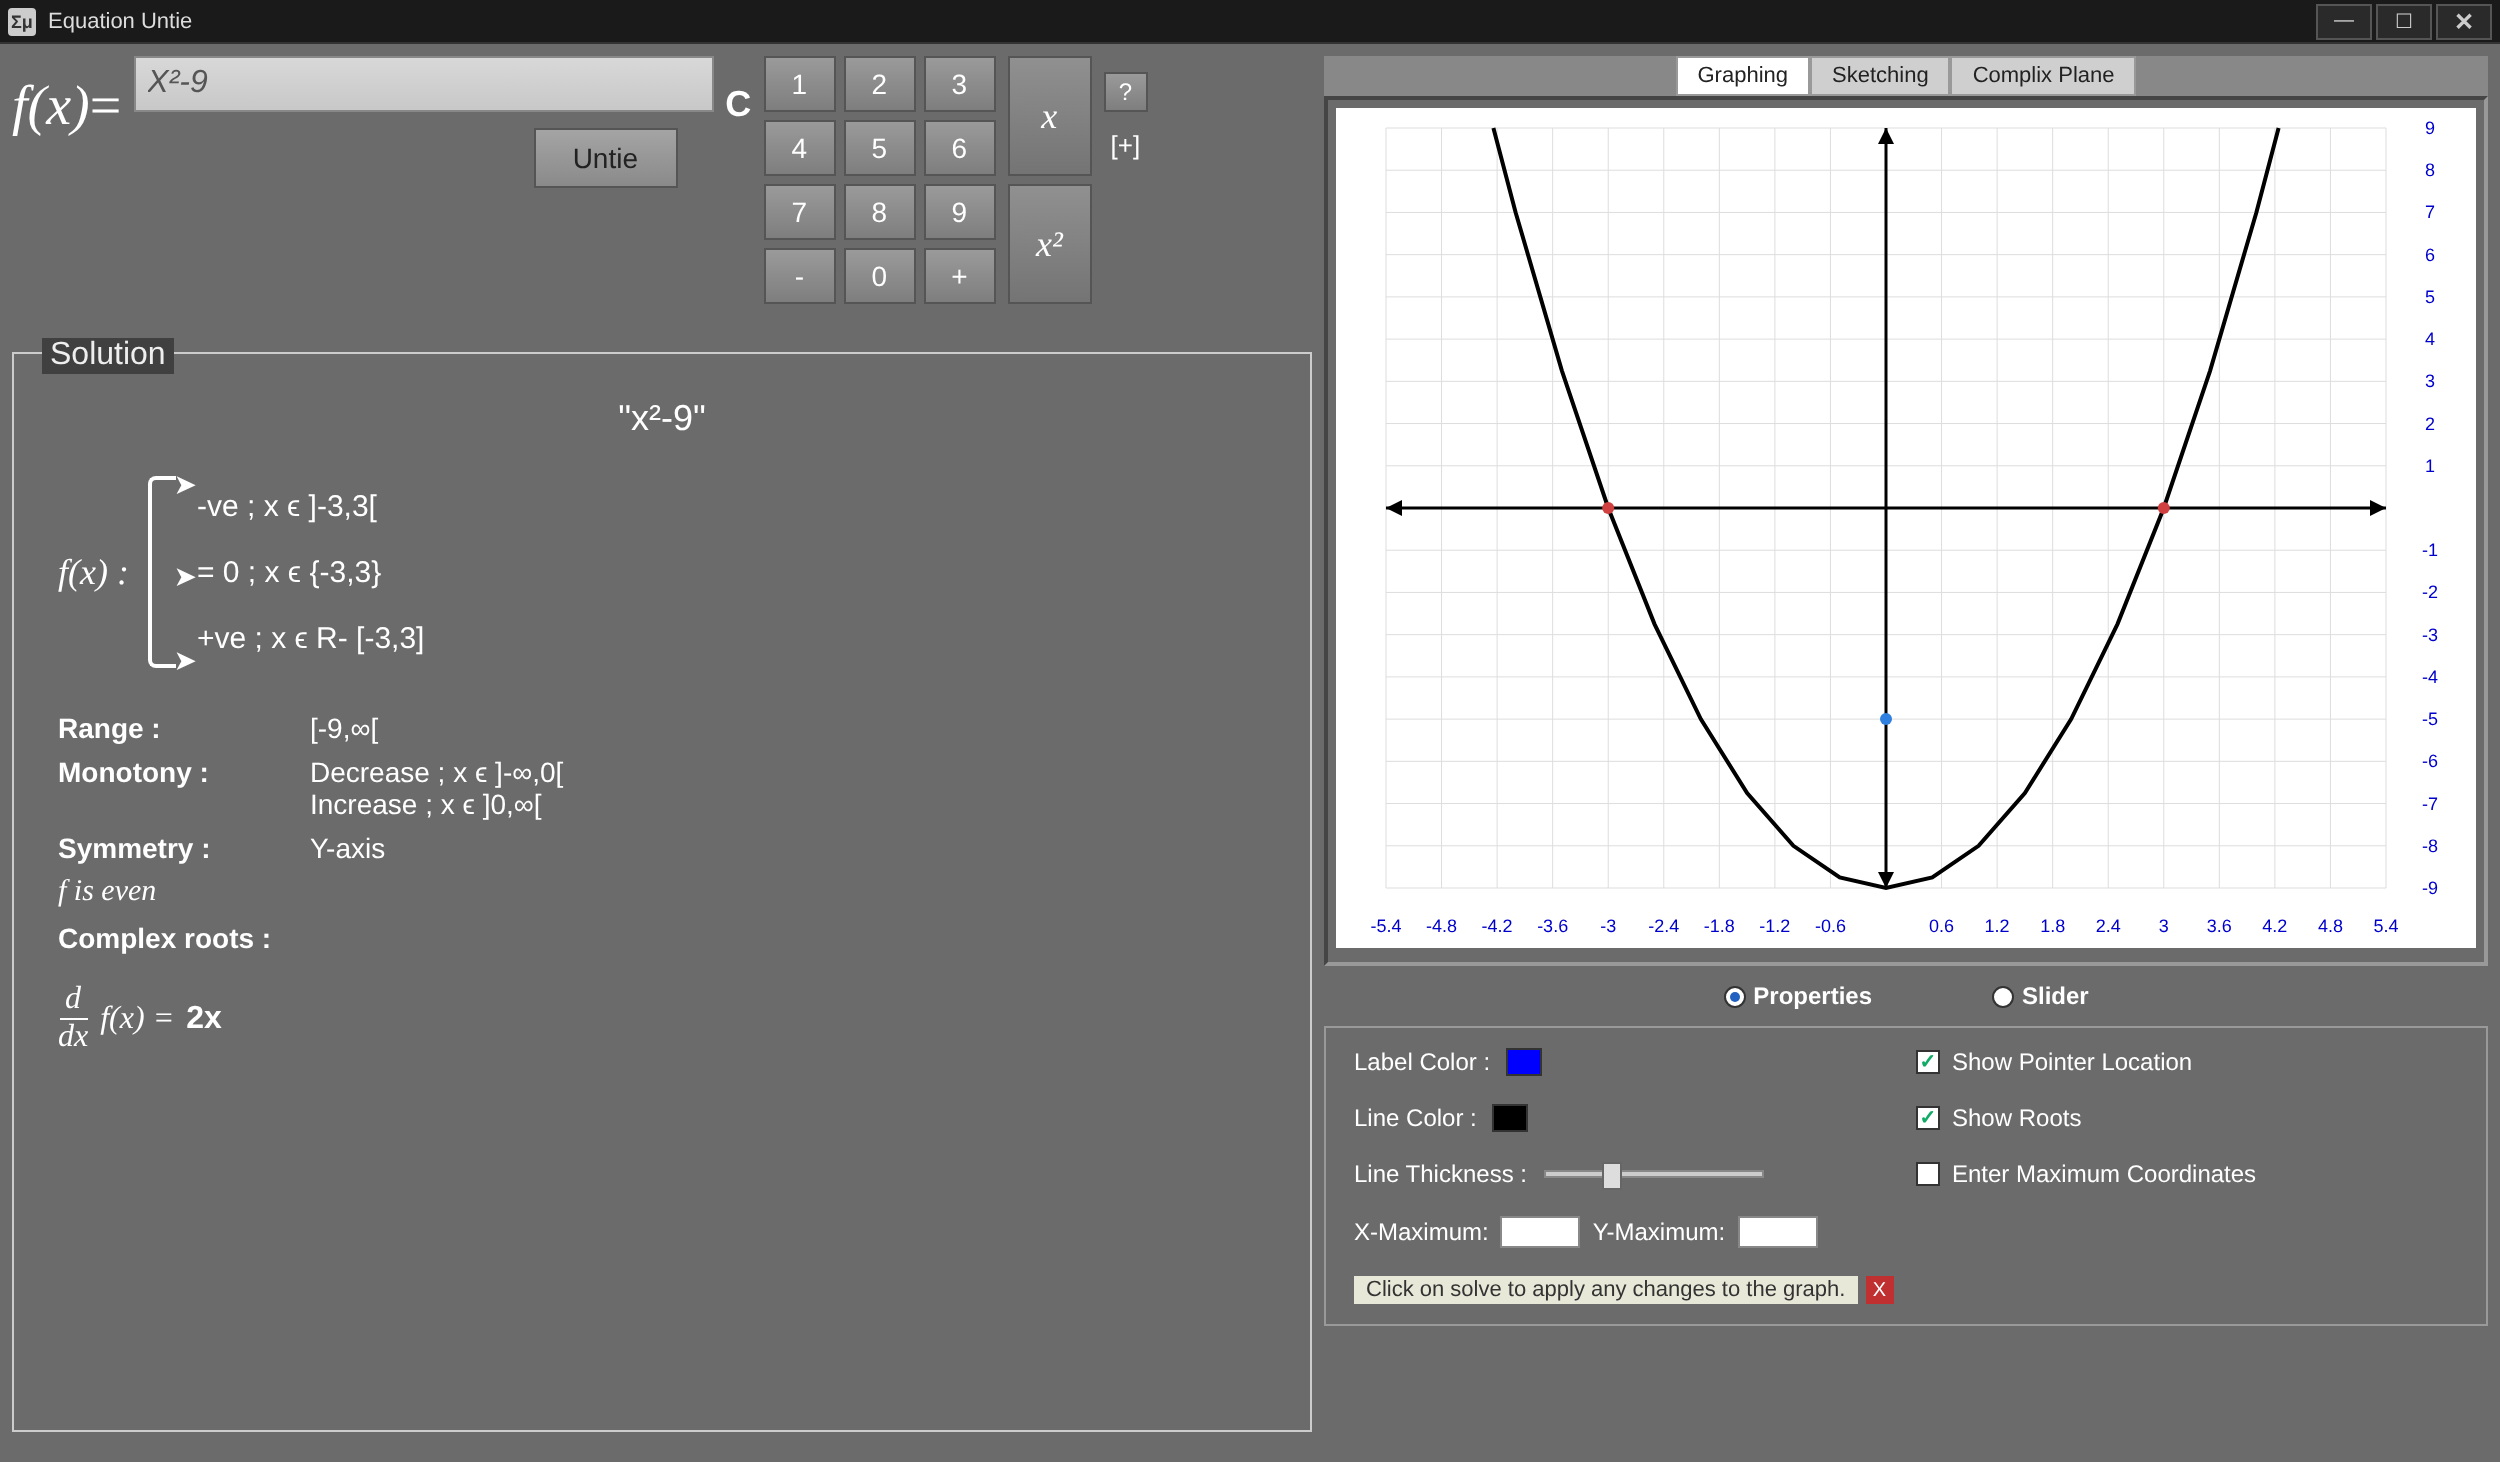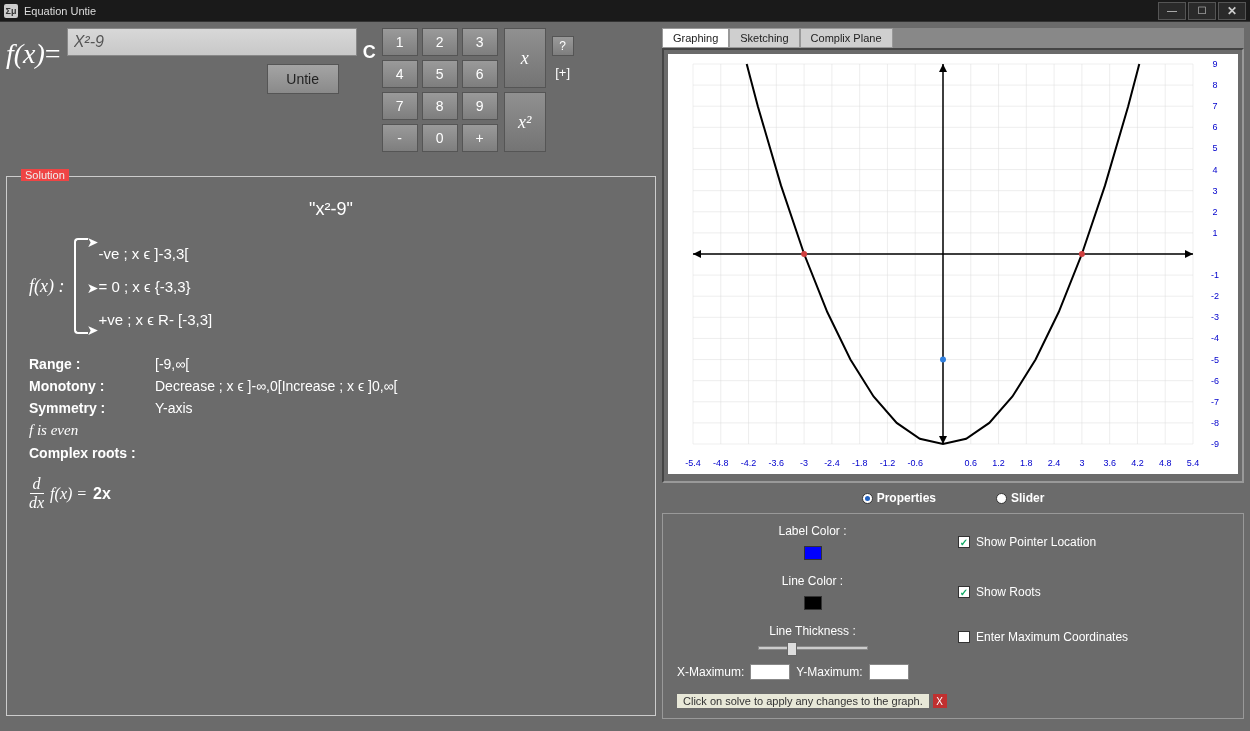--- a/index.html
+++ b/index.html
@@ -118,57 +118,57 @@
 
 .solution-box {
   border: 1px solid #ccc;
   margin-top: 8px;
   padding: 16px 22px;
   height: 540px;
   position: relative;
 }
 .solution-legend {
   position: absolute; top: -8px; left: 14px;
-  background: #ef4444; padding: 0 4px;
-  font-size: 11px; color: #eee;
+  background: #404040; padding: 0 4px;
+  font-size: 16px; color: #eee;
 }
 .sol-title { text-align: center; font-size: 18px; margin: 6px 0 18px; }
 .fx-cases { display: flex; align-items: center; gap: 10px; margin-bottom: 22px; }
 .fx-cases .lhs { font-family: Georgia, serif; font-style: italic; font-size: 18px; }
 .bracket { width: 14px; height: 96px; border: 2px solid #fff; border-right: none; border-radius: 4px 0 0 4px; position: relative; }
 .bracket .arrow { position:absolute; right:-10px; font-size:14px; }
 .bracket .a1{top:-6px;} .bracket .a2{top:40px;} .bracket .a3{bottom:-6px;}
 .cases { display: flex; flex-direction: column; gap: 16px; font-size: 15px; }
 .sol-line { display: flex; gap: 16px; margin: 6px 0; font-size: 14px; }
 .sol-line .lbl { font-weight: bold; min-width: 110px; }
-.mono-col { display:flex; }
+.mono-col { display:flex; flex-direction:column; }
 .deriv { display: flex; align-items: center; gap: 6px; margin-top: 14px; font-size: 16px; }
 .deriv .frac { display:inline-flex; flex-direction:column; align-items:center; font-family:Georgia,serif; font-style:italic; }
 .deriv .frac .top { border-bottom:1px solid #fff; padding:0 3px; }
 
 
-.tabs { display:flex; gap:0; background:#888; }
+.tabs { display:flex; gap:0; background:#888;justify-content:center; }
 .tab {
   padding:3px 10px; font-size:11px;
   background:#cfcfcf; color:#222;
   border:1px solid #999; cursor:pointer;
 }
 .tab.active { background:#fff; font-weight:normal; }
 .graph-frame { border:2px inset #999; background:#6b6b6b; padding:4px; }
 .graph { width:100%; height:420px; background:#fff; }
 .mode-row { display:flex; gap:60px; justify-content:center; padding:8px 0; font-size:12px; font-weight:bold; }
 .radio { display:flex; align-items:center; gap:4px; cursor:pointer;}
 .radio .dot { width:11px; height:11px; border-radius:50%; border:1px solid #333; background:#fff; display:inline-flex; align-items:center; justify-content:center;}
 .radio .dot.on::after { content:""; width:5px; height:5px; border-radius:50%; background:#2060c0; }
 .props { border:1px solid #999; padding:10px 14px; font-size:12px; display:grid; grid-template-columns: 1fr 1fr; row-gap:14px; column-gap:10px; align-items:center;}
 .check { display:flex; align-items:center; gap:6px; cursor:pointer;}
 .check .box { width:12px; height:12px; border:1px solid #333; background:#fff; display:inline-flex; align-items:center; justify-content:center; font-size:10px; color:#1a6; }
 .check .box.on::after { content:"✓"; font-weight:bold; }
 .swatch { width:18px; height:14px; border:1px solid #333; display:inline-block;}
-.prop-right { display:flex; align-items:center; gap:8px;flex-direction:column; }
+.prop-right { display:flex; align-items:center; gap:8px; }
 .slider-track { width:110px; height:4px; background:#ccc; border:1px solid #888; position:relative;}
 .slider-thumb { position:absolute; top:-5px; left:28px; width:10px; height:14px; background:#ddd; border:1px solid #666;}
 .max-row { display:flex; align-items:center; gap:6px;}
 .small-input { width:40px; height:16px; background:#fff; border:1px solid #888;}
 .note-bar { grid-column:1/3; display:flex; align-items:flex-start; gap:4px;}
 .note { background:#e8e8d8; color:#333; padding:1px 6px; font-size:11px;}
 .note-x { background:#c03030; color:#fff; width:14px; height:14px; display:inline-flex; align-items:center; justify-content:center; font-size:10px; cursor:pointer;}
 </style>
 </head>
 <body>

